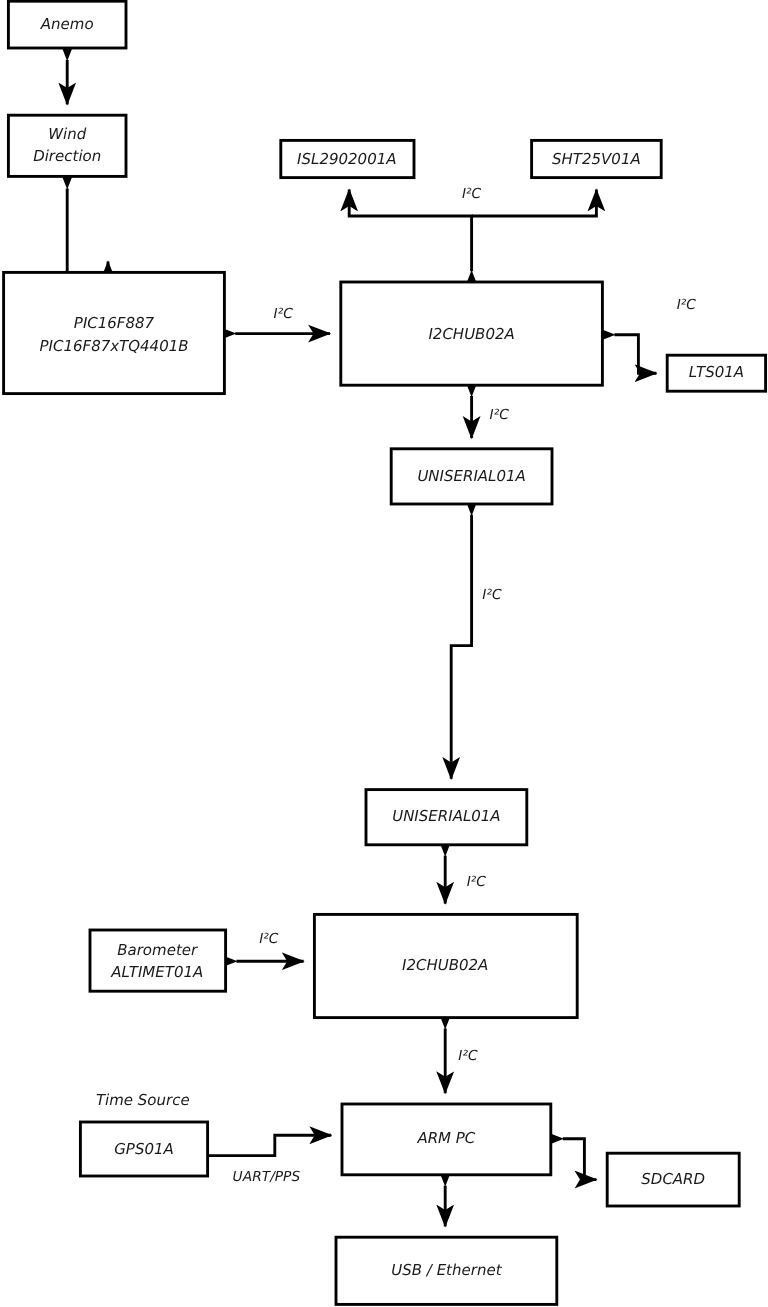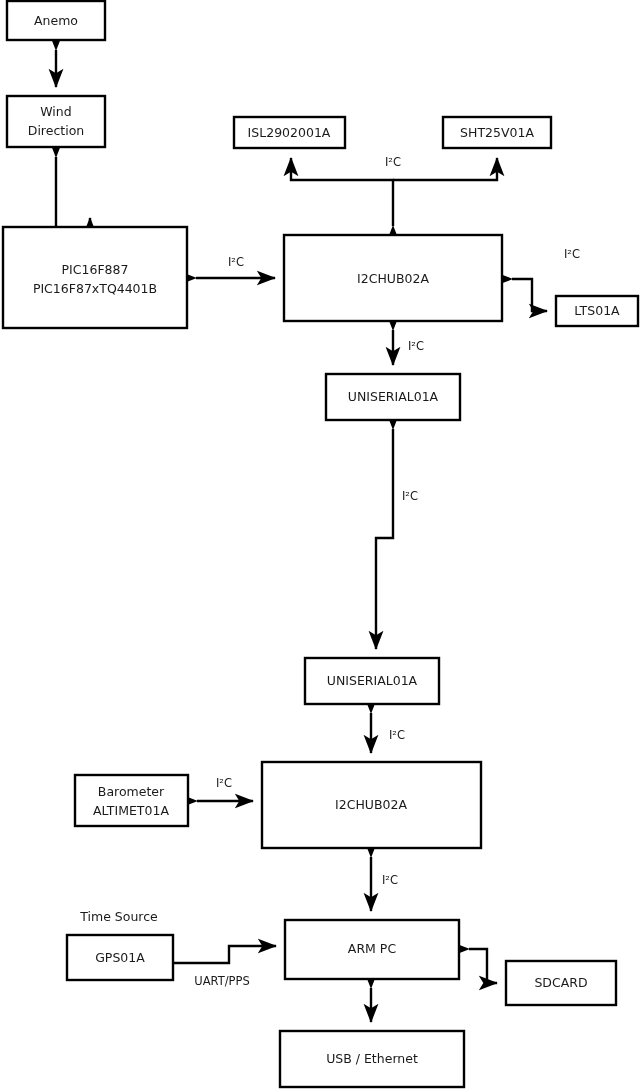--- a/index.html
+++ b/index.html
@@ -13,20 +13,21 @@
     position: relative;
     font-family: "DejaVu Sans", sans-serif;
     overflow: hidden;
   }
   #diagram-root {
     position: absolute;
     left: 0;
     top: 0;
     width: 588px;
     height: 1089px;
+    font-style: italic;
   }
   svg#diagram {
     display: block;
     width: 640px;
     height: 1089px;
   }
   .node-rect {
     fill: #ffffff;
     stroke: #000000;
     stroke-width: 2.4;

